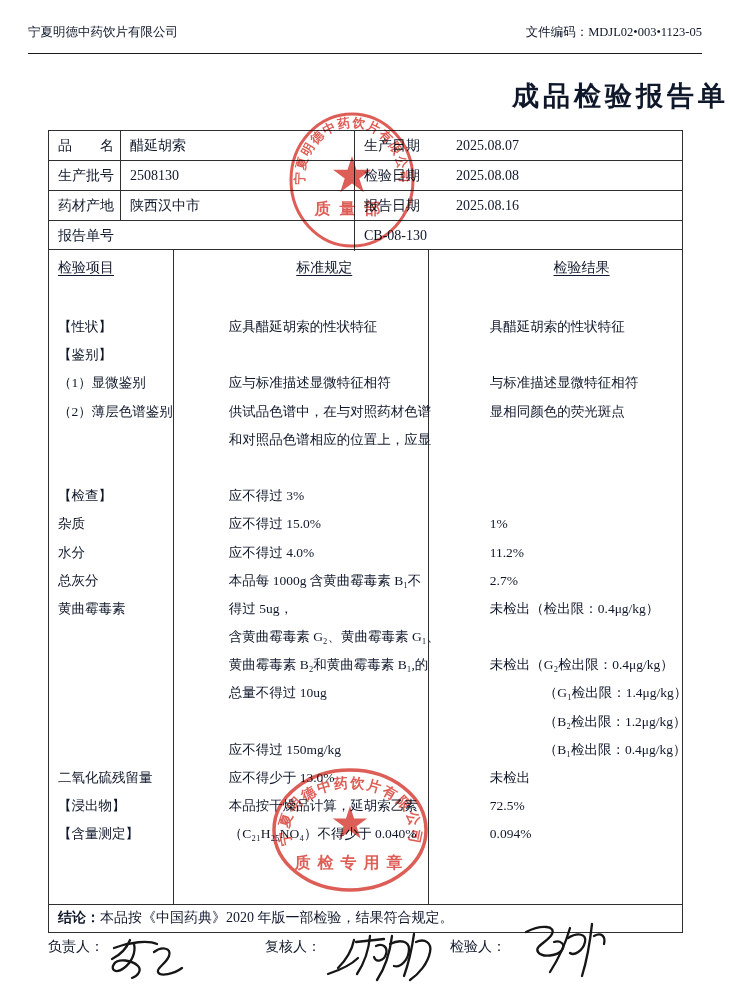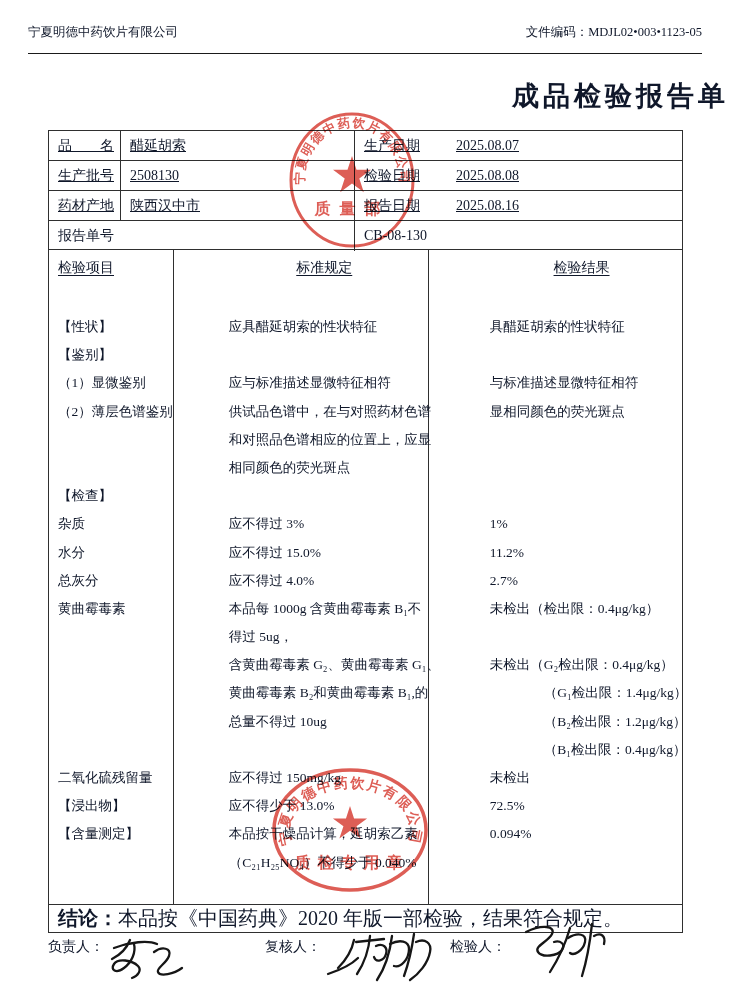--- a/index.html
+++ b/index.html
@@ -11,21 +11,21 @@
   }
   
   .doc-header { position:absolute; left:28px; right:27px; top:24px; display:flex; justify-content:space-between; font-size:12.5px; }
   .doc-code { white-space:nowrap; }
   .header-rule { position:absolute; left:28px; right:27px; top:53px; border-top:1.5px solid #1a1a1a; }
   
   .title { position:absolute; left:0; top:78px; width:100%; text-align:right; font-size:27px; font-weight:bold; letter-spacing:4px; }
   
   .info-table { position:absolute; left:48px; top:130px; width:635px; height:120px; border:1px solid #2f2f2f; font-size:14px; }
   .info-row { display:flex; height:30px; line-height:29px; }
-  .info-row.bordered { border-bottom:1px solid #2f2f2f;text-decoration:underline; }
+  .info-row.bordered { border-bottom:1px solid #2f2f2f; }
   .ic { padding-left:9px; white-space:pre; overflow:hidden; }
   .ic-l1 { width:72px; border-right:1px solid #2f2f2f; }
   .ic-v1 { width:234px; border-right:1px solid #2f2f2f; }
   .ic-l2 { width:92px; }
   .ic-v2 { flex:1; }
   .ic-rl { width:306px; border-right:1px solid #2f2f2f; }
   .ic-rv { flex:1; }
   
   .main-table { position:absolute; left:48px; top:250px; width:635px; height:655px; border:1px solid #2f2f2f; border-top:none; display:flex; font-size:13.5px;gap:47px; }
   .mcol { height:100%; }
@@ -33,21 +33,21 @@
   .mcol-2 { width:208px; border-right:1px solid #2f2f2f; }
   .mcol-3 { flex:1; }
   .mt-head { height:63px; padding-top:9px; text-align:center; font-size:14px; }
   .mcol-1 .mt-head { text-align:left; padding-left:9px; }
   .mt-head span { text-decoration:underline; text-underline-offset:3px; }
   .line { height:28.2px; line-height:28.2px; white-space:pre; overflow:visible; }
   .mcol-1 .line { padding-left:9px; }
   .mcol-2 .line { padding-left:8px; }
   .mcol-3 .line { padding-left:14px; }
   
-  .conclusion { position:absolute; left:48px; top:905px; width:635px; height:28px; border:1px solid #2f2f2f; border-top:none; line-height:26px; font-size:20px; padding-left:9px; white-space:pre; }
+  .conclusion { position:absolute; left:48px; top:905px; width:635px; height:28px; border:1px solid #2f2f2f; border-top:none; line-height:26px; font-size:14px; padding-left:9px; white-space:pre; }
   .conclusion b { font-weight:bold; }
   
   .sign-row { position:absolute; left:48px; top:938px; width:635px; height:60px; font-size:14px; }
   .sign-label { position:absolute; top:0; }
   .lbl-lead { left:0; }
   .lbl-review { left:217px; }
   .lbl-inspector { left:402px; }
   .sig-svg { position:absolute; }
   .sig-svg path { fill:none; stroke:#161616; stroke-width:2.3; stroke-linecap:round; stroke-linejoin:round; }
   
@@ -121,21 +121,20 @@
         </div>
     </div>
     <div class="mcol mcol-2">
       <div class="mt-head"><span>标准规定</span></div>
       <div class="lines">
           <div class="line">应具醋延胡索的性状特征</div>
           <div class="line"></div>
           <div class="line">应与标准描述显微特征相符</div>
           <div class="line">供试品色谱中，在与对照药材色谱</div>
           <div class="line">和对照品色谱相应的位置上，应显</div>
-          <div class="line">相同颜色的荧光斑点</div>
           <div class="line"></div>
           <div class="line">应不得过 3%</div>
           <div class="line">应不得过 15.0%</div>
           <div class="line">应不得过 4.0%</div>
           <div class="line">本品每 1000g 含黄曲霉毒素 B₁不</div>
           <div class="line">得过 5ug，</div>
           <div class="line">含黄曲霉毒素 G₂、黄曲霉毒素 G₁、</div>
           <div class="line">黄曲霉毒素 B₂和黄曲霉毒素 B₁,的</div>
           <div class="line">总量不得过 10ug</div>
           <div class="line"></div>

